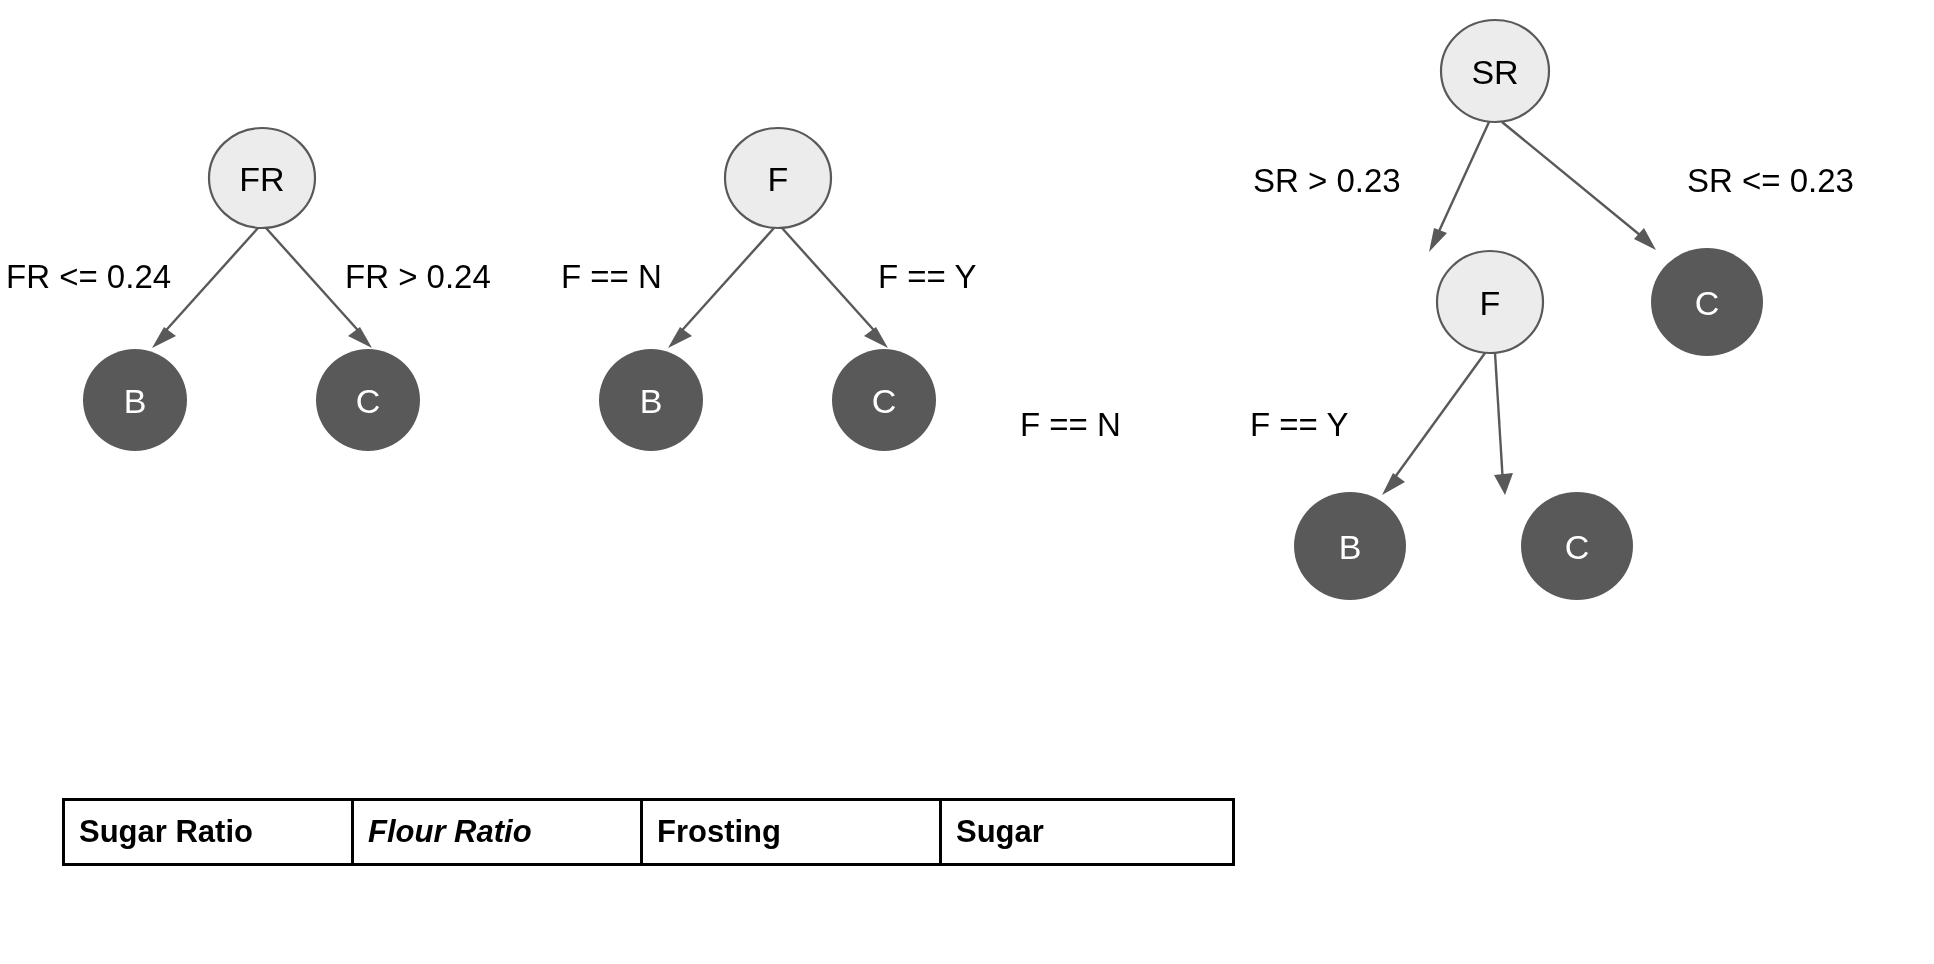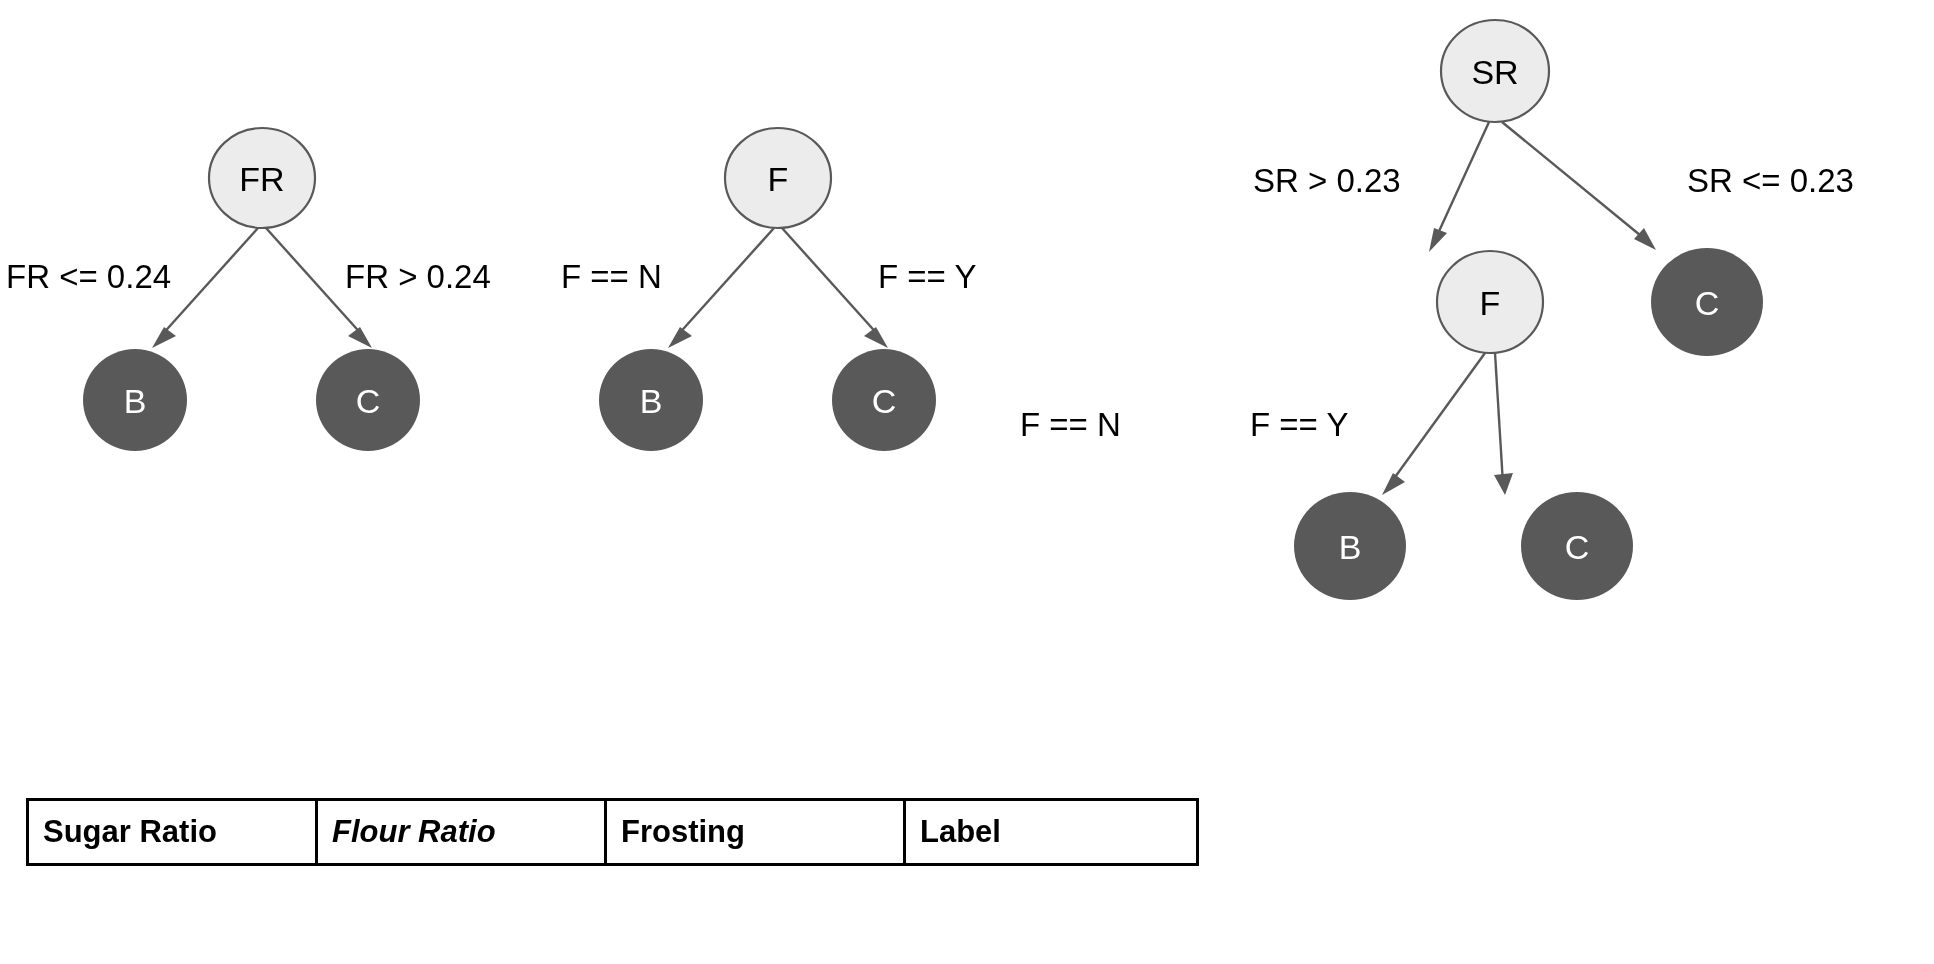--- a/index.html
+++ b/index.html
@@ -73,20 +73,21 @@
   
   #data-table-wrap {
     position: absolute;
     left: 26px;
     top: 798px;
   }
   table.data-table {
     border-collapse: collapse;
     table-layout: fixed;
     border: 3px solid #000000;
+    margin-left: 36px;
   }
   table.data-table td {
     border: 3px solid #000000;
     padding: 0 14px;
     height: 62px;
     vertical-align: middle;
     font-size: 31px;
     font-family: "Liberation Sans", sans-serif;
     color: #000000;
     white-space: nowrap;
@@ -220,19 +221,19 @@
     </g>
   </svg>
 
   <div id="data-table-wrap">
     <table class="data-table">
       <tbody>
         <tr class="header-row">
           <td class="col-0">Sugar Ratio</td>
           <td class="col-1">Flour Ratio</td>
           <td class="col-2">Frosting</td>
-          <td class="col-3">Label</td>
+          <td class="col-3">Sugar</td>
         </tr>
       </tbody>
     </table>
   </div>
 
 </div>
 
 </body></html>

